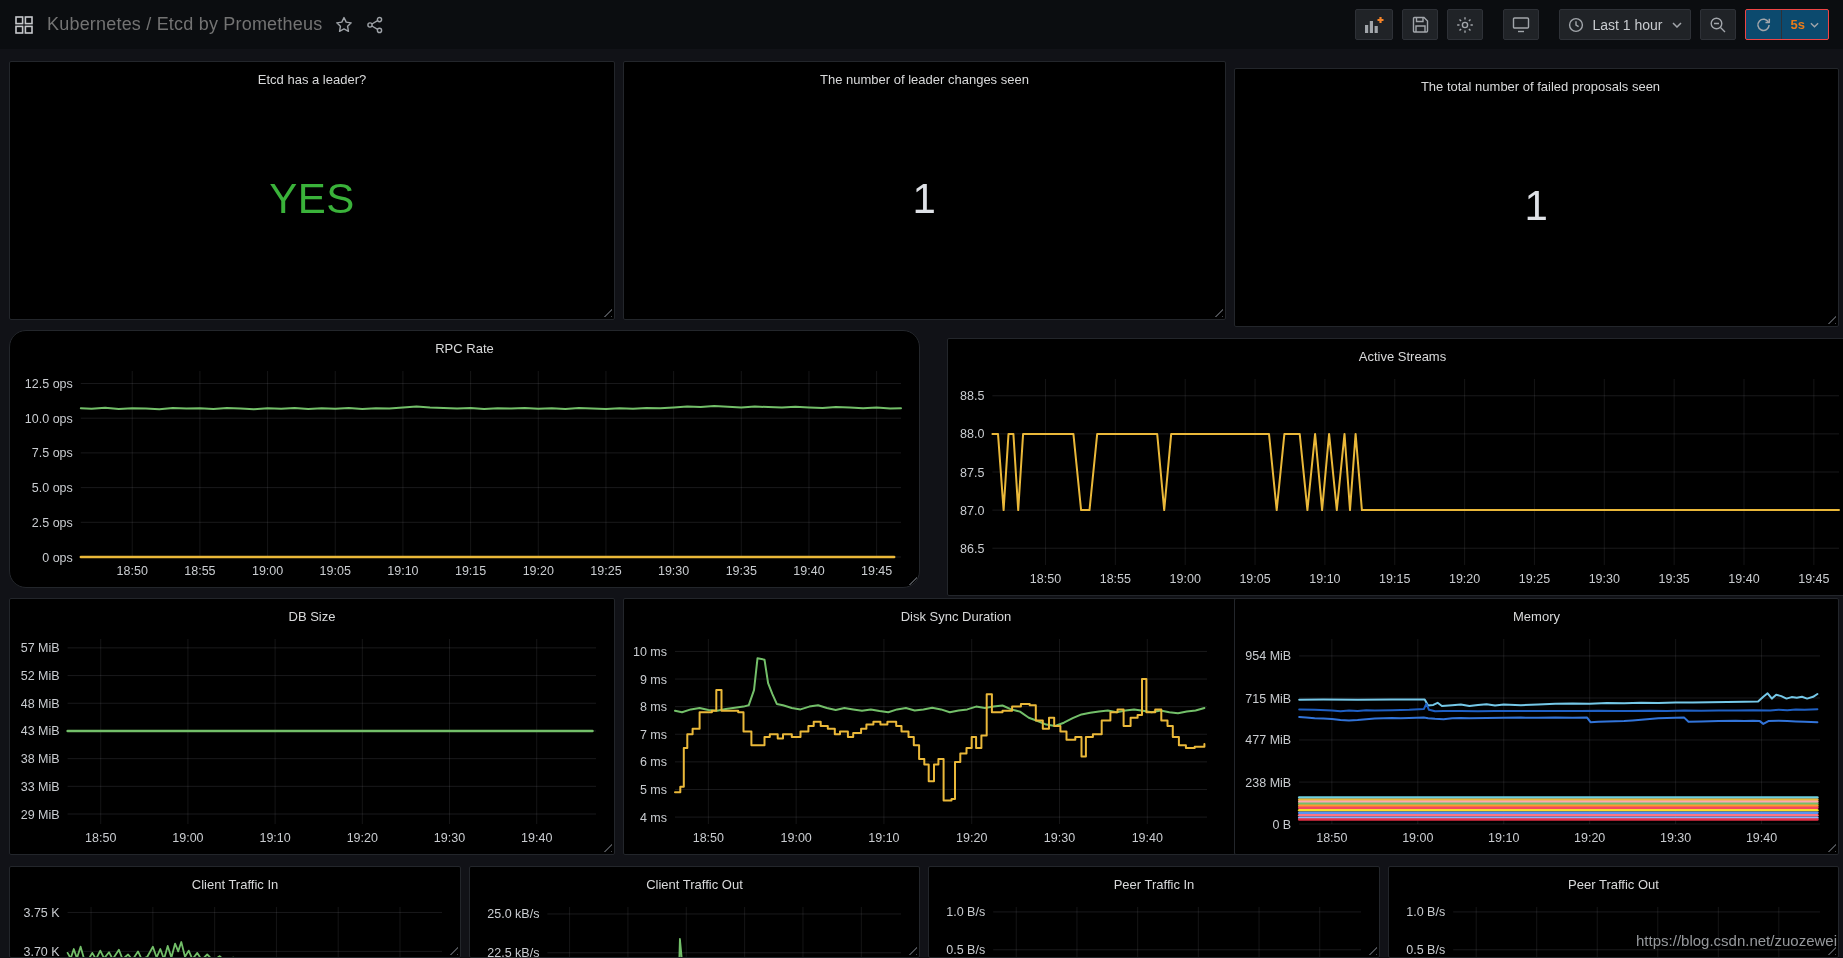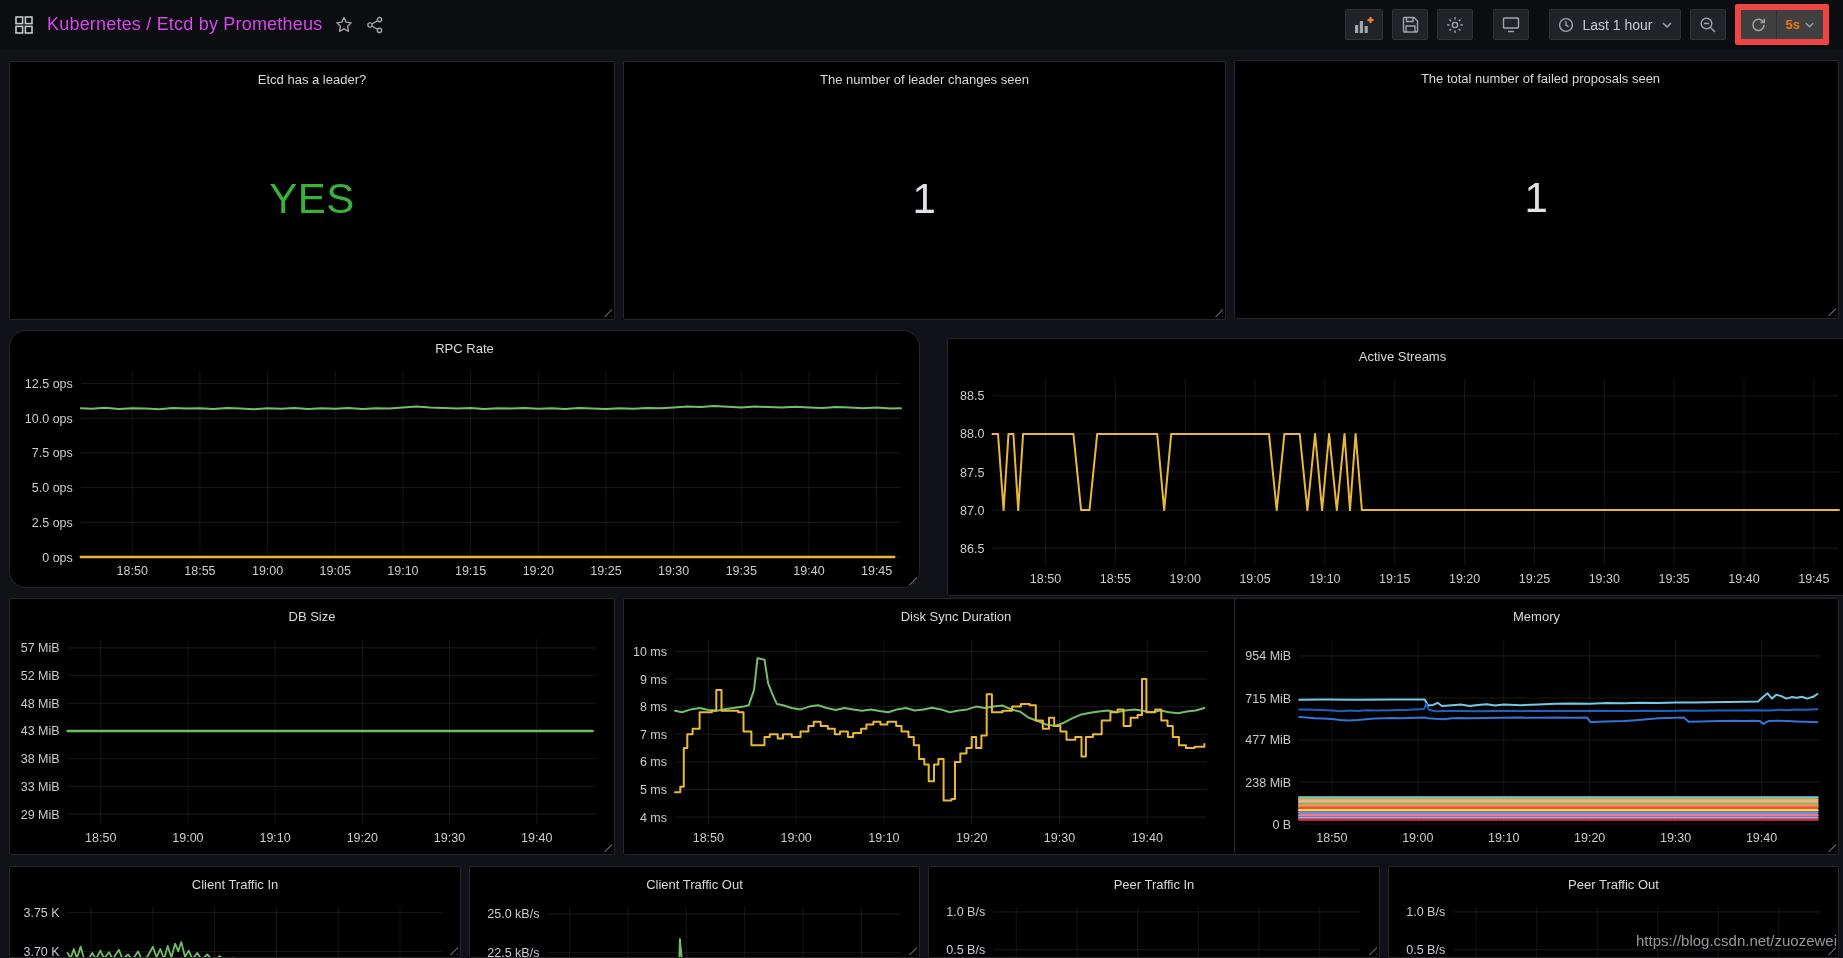--- a/index.html
+++ b/index.html
@@ -2,30 +2,30 @@
 <html><head>
 <meta charset="utf-8">
 <style>
   html,body{margin:0;padding:0;background:#111217;}
   #app{position:relative;width:1843px;height:958px;background:#111217;overflow:hidden;
        font-family:"Liberation Sans",sans-serif;color:#d8d9da;}
   
   #topbar{position:absolute;left:0;top:0;width:100%;height:49px;background:#0b0d10;
           display:flex;align-items:center;justify-content:space-between;padding:0 14px;box-sizing:border-box;}
   .tb-left{display:flex;align-items:center;gap:13px;}
-  .tb-title{font-size:18px;font-weight:500;color:#d946ef;letter-spacing:.2px;}
+  .tb-title{font-size:18px;font-weight:500;color:#737373;letter-spacing:.2px;}
   .icon{display:inline-flex;align-items:center;justify-content:center;color:#9fa3a8;}
   .icon svg{display:block;}
   .tb-right{display:flex;align-items:center;}
   .btn{height:31px;min-width:36px;display:inline-flex;align-items:center;justify-content:center;
        background:#202327;border:1px solid #2e3137;border-radius:2px;margin-left:9px;
        padding:0 8px;box-sizing:border-box;cursor:pointer;color:#a2a6ab;}
   .btn.gap{margin-left:20px;}
   .btn-label{font-size:14px;color:#c9ccd0;margin:0 9px 0 8px;}
-  .btn-group{display:flex;align-items:center;margin-left:9px;border:6px solid #ef4444;border-radius:2px;background:#404040;}
+  .btn-group{display:flex;align-items:center;margin-left:9px;border:1px solid #ef4444;border-radius:2px;background:#0c4a6e;}
   .btn-group .seg{height:29px;display:inline-flex;align-items:center;justify-content:center;padding:0 9px;cursor:pointer;}
   .btn-group .seg + .seg{border-left:1px solid #2e3137;}
   .interval{font-size:13px;font-weight:700;color:#eb7b18;margin-right:5px;}
   
   .panel{position:absolute;background:#000000;border:1px solid #23262b;border-radius:2px;
          box-sizing:border-box;overflow:hidden;}
   .panel::after{content:"";position:absolute;right:2px;bottom:2px;width:9px;height:9px;
         background:repeating-linear-gradient(135deg,transparent 0 2px,#515459 2px 3px,transparent 3px 5px);
         clip-path:polygon(100% 0,100% 100%,0 100%);opacity:.9;}
   .panel-title{height:28px;display:flex;align-items:center;justify-content:center;
@@ -134,21 +134,21 @@
   </div>
 
   <div class="panel" style="left:9px;top:61px;width:606px;height:259px;">
     <div class="panel-title">Etcd has a leader?</div>
     <div class="stat-value" style="color: rgb(58, 178, 58);">YES</div>
   </div>
   <div class="panel" style="left:623px;top:61px;width:603px;height:259px;">
     <div class="panel-title">The number of leader changes seen</div>
     <div class="stat-value" style="color: rgb(222, 225, 230);">1</div>
   </div>
-  <div class="panel" style="left:1234px;top:60px;width:605px;height:259px;padding-left:8px;">
+  <div class="panel" style="left:1234px;top:68px;width:605px;height:259px;padding-left:8px;">
     <div class="panel-title">The total number of failed proposals seen</div>
     <div class="stat-value" style="color: rgb(222, 225, 230);">1</div>
   </div>
 
   <div class="panel" style="left:9px;top:330px;width:911px;height:258px;border-radius:17px;">
     <div class="panel-title">RPC Rate</div>
     <div class="chart"><svg width="897" height="222">
           <line x1="118.23168316831683" x2="118.23168316831683" y1="10" y2="196" stroke="rgba(204,204,220,0.10)" stroke-width="1"></line>
           <text x="118.23168316831683" y="214" text-anchor="middle" fill="#c9ccd0" font-size="12.5" font-family="&quot;Liberation Sans&quot;,sans-serif">18:50</text>
           <line x1="185.90495049504955" x2="185.90495049504955" y1="10" y2="196" stroke="rgba(204,204,220,0.10)" stroke-width="1"></line>

